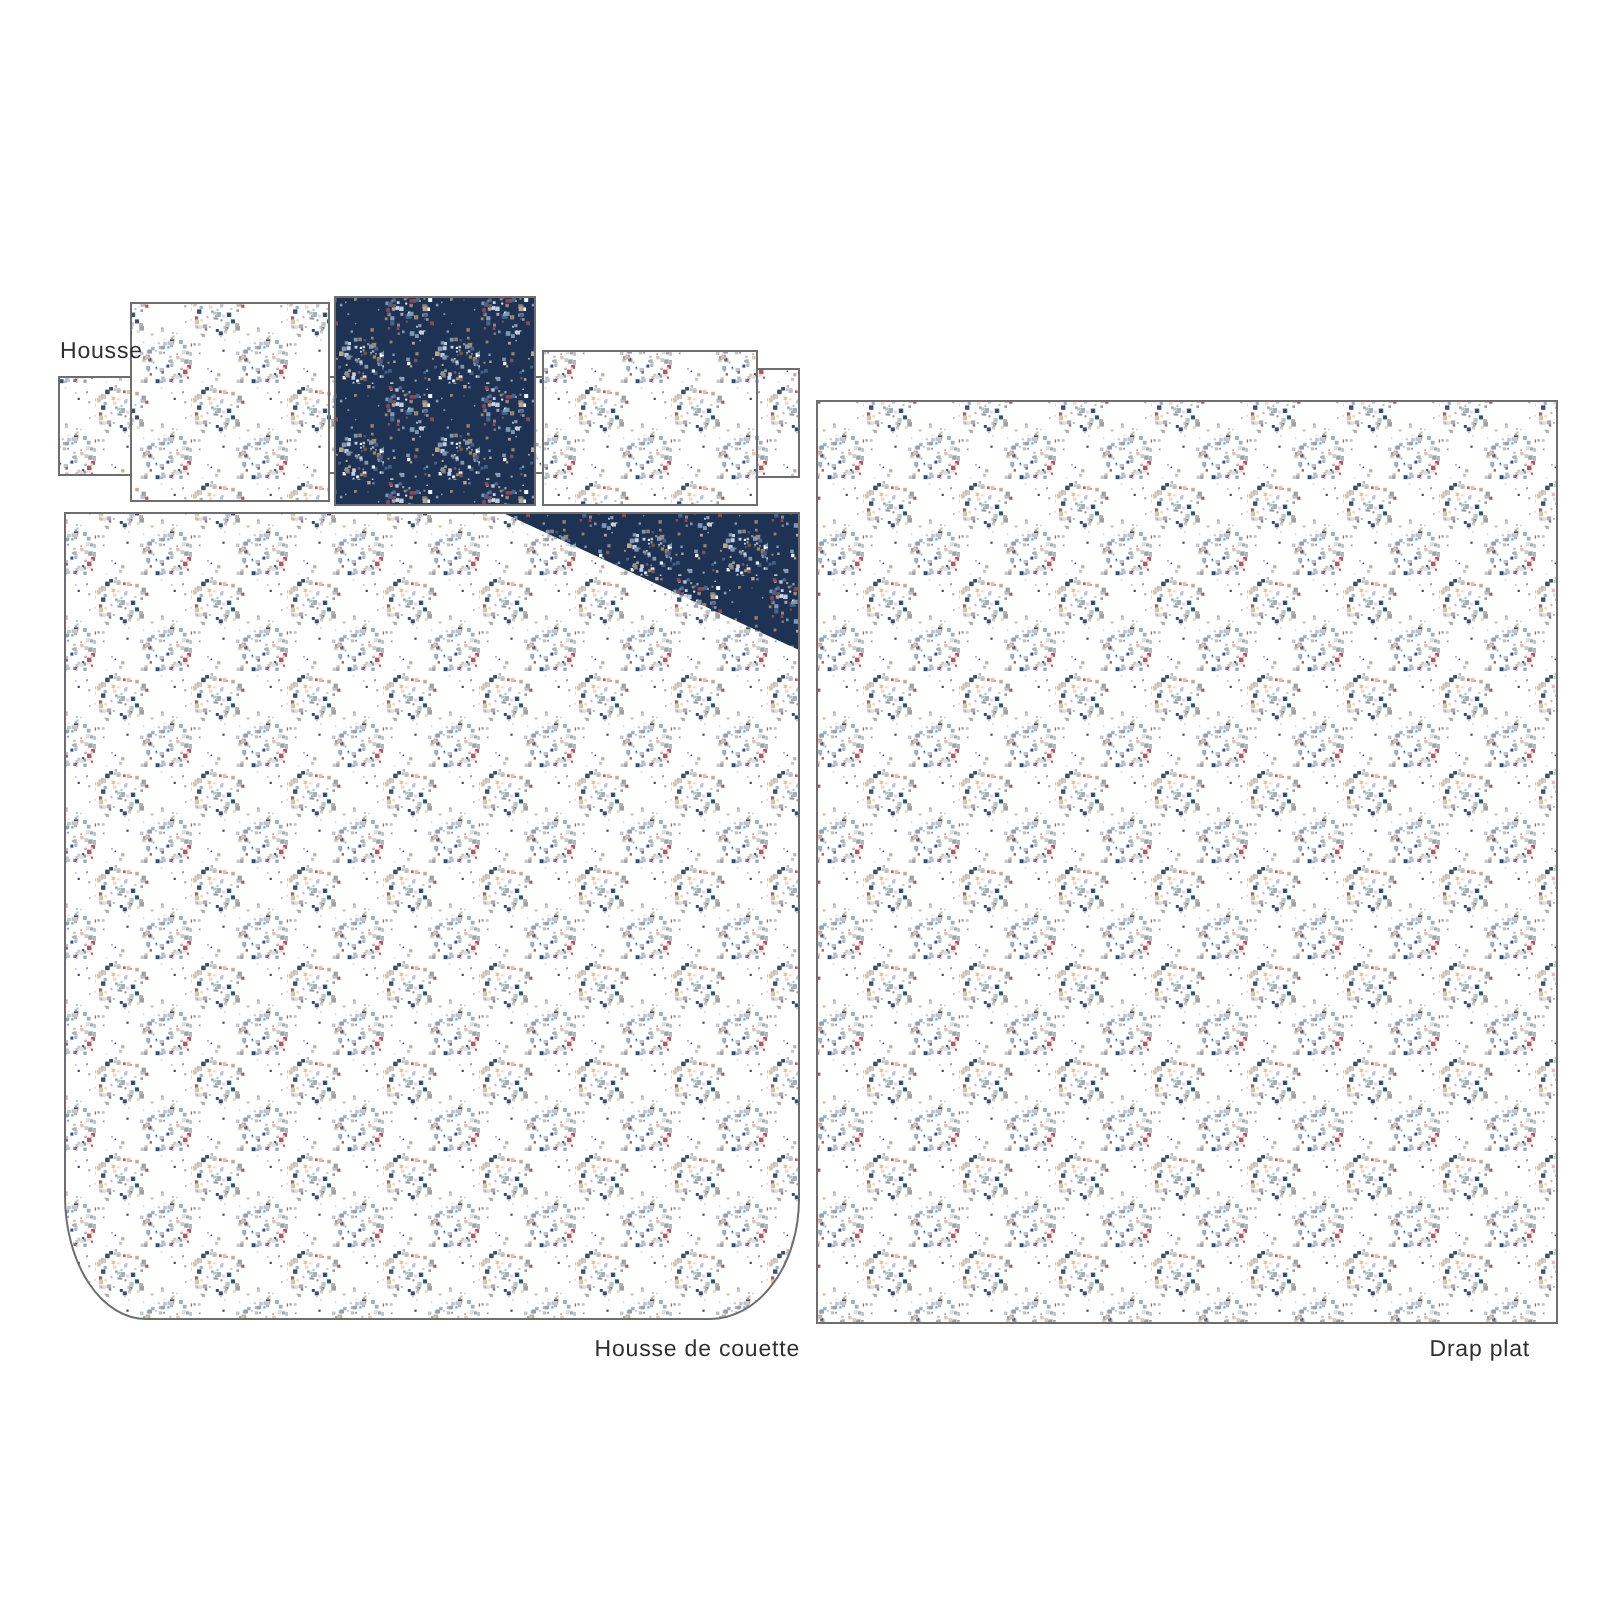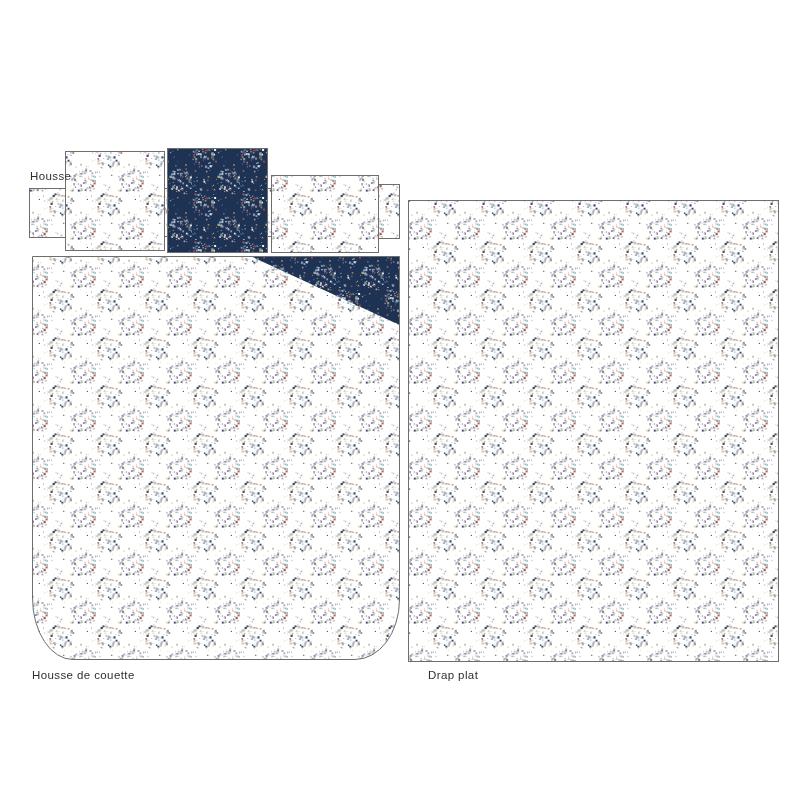--- a/index.html
+++ b/index.html
@@ -3,21 +3,21 @@
 <meta charset="utf-8">
 <style>
   html,body{margin:0;padding:0;background:var(--canvas-bg,#ffffff);}
   .scene{position:relative;width:800px;height:800px;background:var(--canvas-bg,#ffffff);overflow:hidden;
          font-family:"Liberation Sans",sans-serif;}
   .scene svg{position:absolute;left:0;top:0;}
   .piece{stroke:var(--border-color,#6e6e6e);stroke-width:1;}
   .outline-only{fill:none;stroke:var(--border-color,#6e6e6e);stroke-width:1;}
   .label{position:absolute;color:var(--label-color,#2f2f2f);font-size:11.5px;letter-spacing:0.4px;
          font-weight:400;white-space:nowrap;}
-  .label.centered{text-align:left;white-space:nowrap;}
+  .label.centered{text-align:right;white-space:nowrap;}
 </style>
 </head>
 <body>
 
 <div class="scene">
 
   <svg width="800" height="800" viewBox="0 0 800 800">
     <defs>
         <pattern id="pat-white" width="48" height="48" patternUnits="userSpaceOnUse">
           <rect width="48" height="48" fill="#ffffff"></rect>
@@ -406,14 +406,14 @@
       <path class="outline-only" d="M32.5 256.5 L399.5 256.5 L399.5 600 A44.5 60 0 0 1 355 659.5 L73 659.5 A40.5 61.5 0 0 1 32.5 598 Z"></path>
     </g>
 
     <rect class="piece" x="408.5" y="200.5" width="370" height="461" fill="url(#pat-white)"></rect>
   </svg>
 
   <div class="label" style="left:30px;top:170px;">Housse</div>
 
   <div class="label centered" style="left:32px;top:669px;width:368px;">Housse de couette</div>
 
-  <div class="label centered" style="left:428px;top:669px;width:371px;">Drap plat</div>
+  <div class="label centered" style="left:394px;top:669px;width:371px;">Drap plat</div>
 </div>
 
 </body></html>

